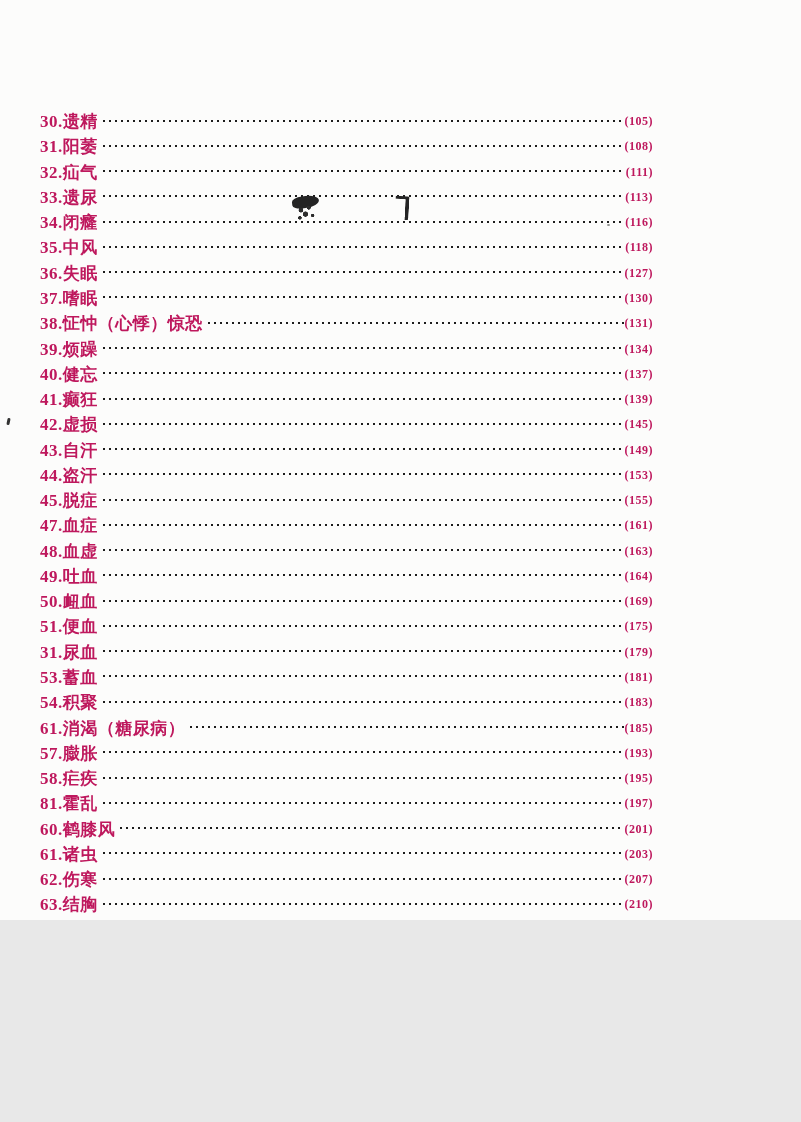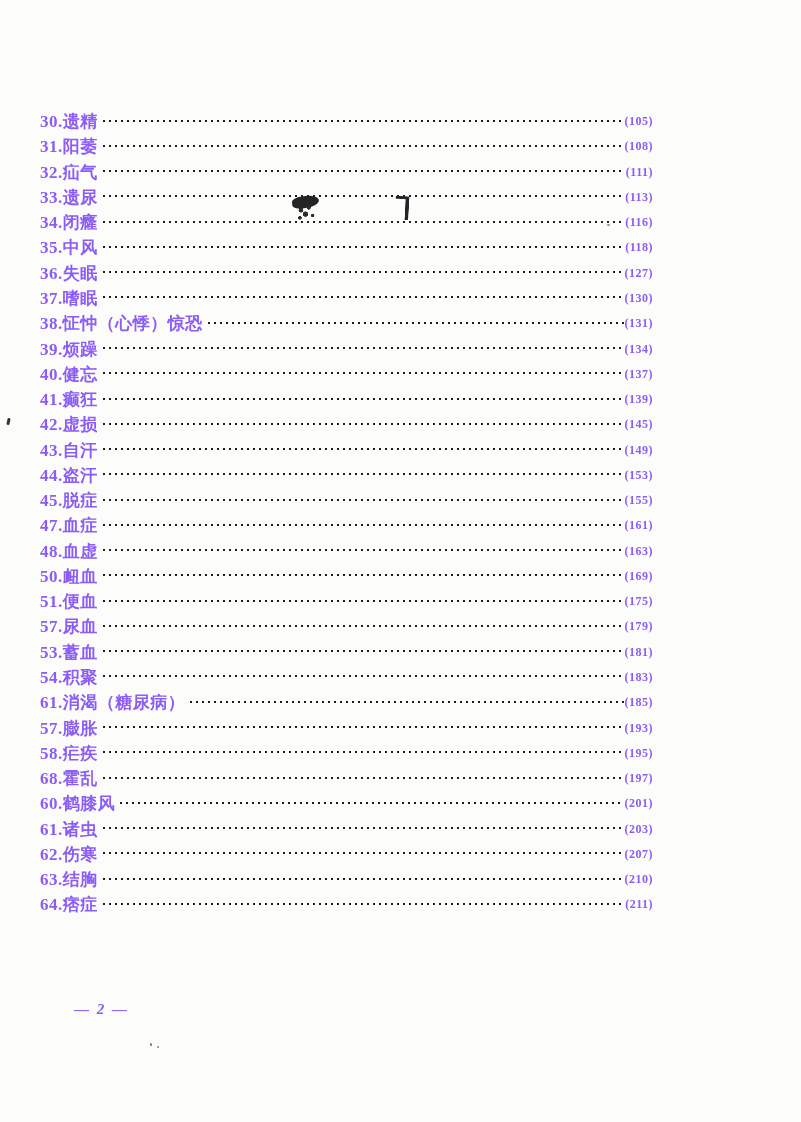--- a/index.html
+++ b/index.html
@@ -3,25 +3,25 @@
 <meta charset="utf-8">
 <style>
   html, body {
     margin: 0;
     padding: 0;
     background: #e8e8e8;
   }
   .page {
     position: relative;
     width: 801px;
-    height: 1122px;
+    height: 920px;
     background: #fcfcfb;
     overflow: hidden;
     font-family: "Liberation Serif", "DejaVu Serif", serif;
-    color: #8b5cf6;
+    color: #be185d;
   }
   .toc {
     position: absolute;
     left: 40px;
     top: 109px;
     width: 613px;
   }
   .row {
     display: flex;
     align-items: center;
@@ -192,31 +192,36 @@
     <span class="label">47.血症</span>
     <span class="leader"></span>
     <span class="page-num">(161)</span>
   </div>
       <div class="row">
     <span class="label">48.血虚</span>
     <span class="leader"></span>
     <span class="page-num">(163)</span>
   </div>
       <div class="row">
+    <span class="label">49.吐血</span>
+    <span class="leader"></span>
+    <span class="page-num">(164)</span>
+  </div>
+      <div class="row">
     <span class="label">50.衄血</span>
     <span class="leader"></span>
     <span class="page-num">(169)</span>
   </div>
       <div class="row">
     <span class="label">51.便血</span>
     <span class="leader"></span>
     <span class="page-num">(175)</span>
   </div>
       <div class="row">
-    <span class="label">57.尿血</span>
+    <span class="label">31.尿血</span>
     <span class="leader"></span>
     <span class="page-num">(179)</span>
   </div>
       <div class="row">
     <span class="label">53.蓄血</span>
     <span class="leader"></span>
     <span class="page-num">(181)</span>
   </div>
       <div class="row">
     <span class="label">54.积聚</span>
@@ -232,21 +237,21 @@
     <span class="label">57.臌胀</span>
     <span class="leader"></span>
     <span class="page-num">(193)</span>
   </div>
       <div class="row">
     <span class="label">58.疟疾</span>
     <span class="leader"></span>
     <span class="page-num">(195)</span>
   </div>
       <div class="row">
-    <span class="label">68.霍乱</span>
+    <span class="label">81.霍乱</span>
     <span class="leader"></span>
     <span class="page-num">(197)</span>
   </div>
       <div class="row">
     <span class="label">60.鹤膝风</span>
     <span class="leader"></span>
     <span class="page-num">(201)</span>
   </div>
       <div class="row">
     <span class="label">61.诸虫</span>

